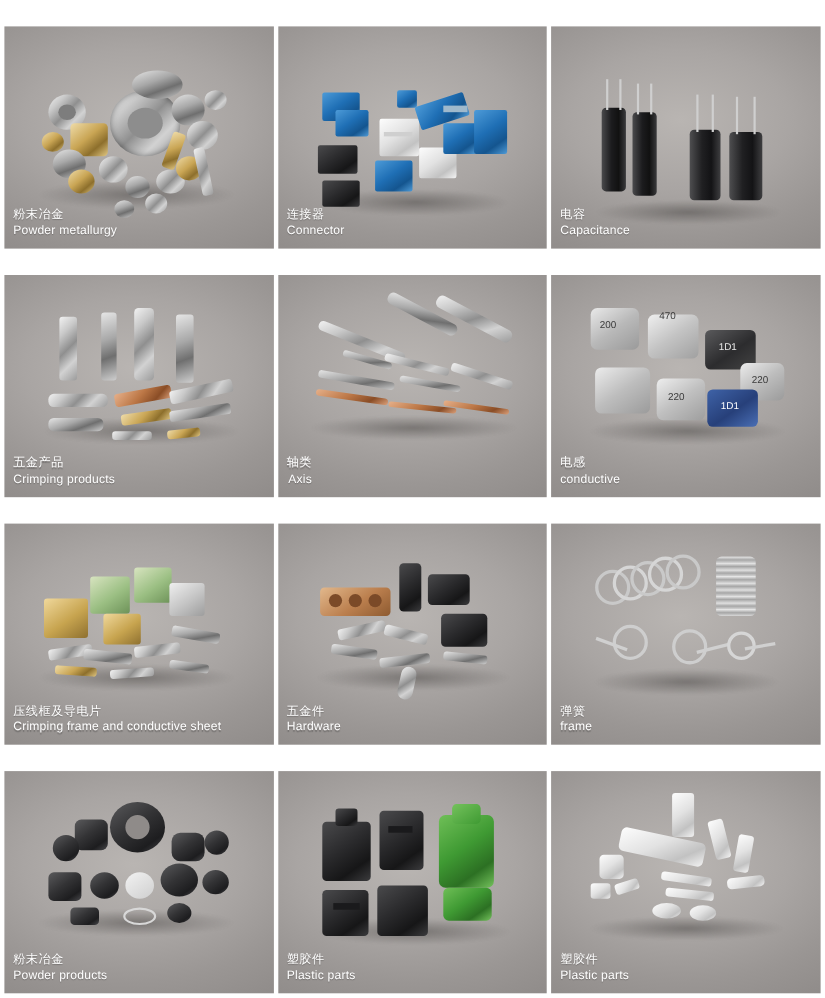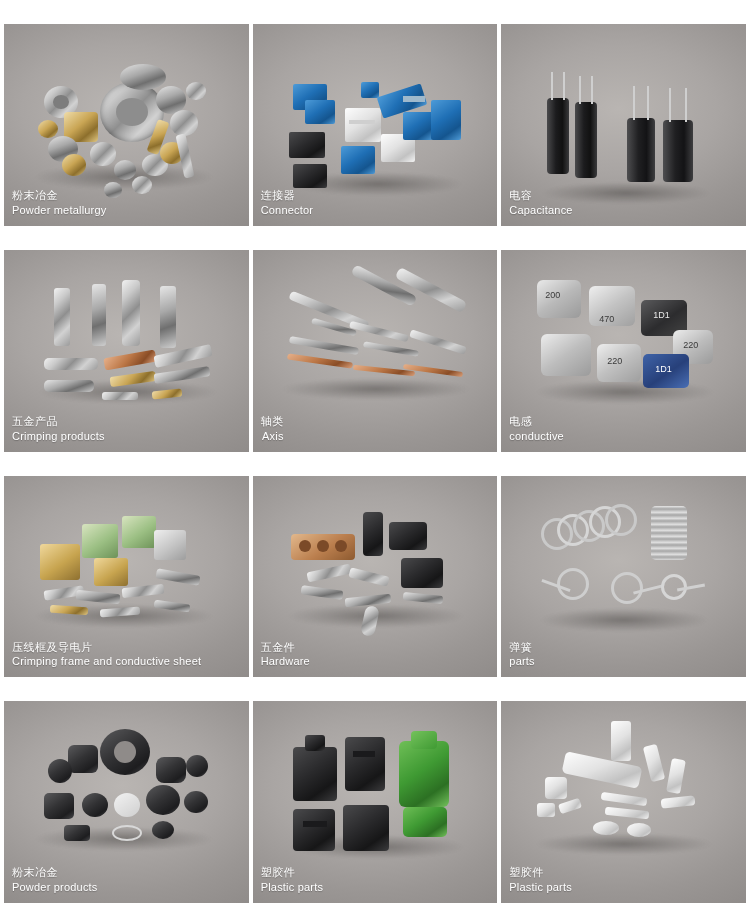--- a/index.html
+++ b/index.html
@@ -218,21 +218,21 @@
       <span class="en">Axis</span>
     </div>
   </div>
 
   <div class="cell">
     <div class="stage">
       <div class="shadow" style="left:34px;top:130px;width:180px;height:24px;"></div>
       <div class="p rnd" style="left:36px;top:30px;width:44px;height:38px;background:linear-gradient(145deg,#e9e9e9,#b9b9b9 50%,#9a9a9a);border-radius:6px;"></div>
       <span class="p" style="left:44px;top:40px;font-size:9px;color:#3a3a3a;">200</span>
       <div class="p rnd" style="left:88px;top:36px;width:46px;height:40px;background:linear-gradient(145deg,#efefef,#c3c3c3 50%,#a0a0a0);border-radius:6px;"></div>
-      <span class="p" style="left:98px;top:64px;font-size:9px;color:#3a3a3a;">470</span>
+      <span class="p" style="left:98px;top:32px;font-size:9px;color:#3a3a3a;">470</span>
       <div class="p rnd" style="left:140px;top:50px;width:46px;height:36px;background:linear-gradient(145deg,#5a5a5c,#2c2c2e 55%,#444);border-radius:5px;"></div>
       <span class="p" style="left:152px;top:60px;font-size:9px;color:#e8e8e8;">1D1</span>
       <div class="p rnd" style="left:40px;top:84px;width:50px;height:42px;background:linear-gradient(145deg,#ececec,#bdbdbd 50%,#9b9b9b);border-radius:6px;"></div>
       <div class="p rnd" style="left:96px;top:94px;width:44px;height:38px;background:linear-gradient(145deg,#eeeeee,#c0c0c0 50%,#9e9e9e);border-radius:6px;"></div>
       <span class="p" style="left:106px;top:106px;font-size:9px;color:#3a3a3a;">220</span>
       <div class="p rnd" style="left:172px;top:80px;width:40px;height:34px;background:linear-gradient(145deg,#ececec,#bdbdbd 50%,#9b9b9b);border-radius:6px;"></div>
       <span class="p" style="left:182px;top:90px;font-size:9px;color:#3a3a3a;">220</span>
       <div class="p rnd" style="left:142px;top:104px;width:46px;height:34px;background:linear-gradient(145deg,#3f63a8,#27407a 55%,#4a6fb5);border-radius:5px;"></div>
       <span class="p" style="left:154px;top:114px;font-size:9px;color:#ffffff;">1D1</span>
     </div>
@@ -298,21 +298,21 @@
       <div class="p" style="left:150px;top:30px;width:36px;height:54px;border-radius:5px;background:repeating-linear-gradient(180deg,#e7e7e7 0px,#a6a6a6 3px,#d8d8d8 6px);"></div>
       <div class="p ring" style="left:56px;top:92px;width:26px;height:26px;border:3px solid #cecece;"></div>
       <div class="p" style="left:40px;top:108px;width:30px;height:3px;background:#d0d0d0;transform:rotate(20deg);"></div>
       <div class="p ring" style="left:110px;top:96px;width:26px;height:26px;border:3px solid #cecece;"></div>
       <div class="p" style="left:132px;top:112px;width:30px;height:3px;background:#d0d0d0;transform:rotate(-14deg);"></div>
       <div class="p ring" style="left:160px;top:98px;width:20px;height:20px;border:3px solid #d6d6d6;"></div>
       <div class="p" style="left:176px;top:110px;width:28px;height:3px;background:#d0d0d0;transform:rotate(-10deg);"></div>
     </div>
     <div class="caption">
       <span class="cn">弹簧</span>
-      <span class="en">parts</span>
+      <span class="en">frame</span>
     </div>
   </div>
 
   <div class="cell">
     <div class="stage">
       <div class="shadow" style="left:30px;top:126px;width:180px;height:24px;"></div>
       <div class="p ring rubber" style="left:96px;top:28px;width:50px;height:46px;"></div>
       <div class="p ring" style="left:110px;top:40px;width:22px;height:22px;background:#8f8b89;"></div>
       <div class="p rubber" style="left:64px;top:44px;width:30px;height:28px;border-radius:6px;"></div>
       <div class="p ring rubber" style="left:44px;top:58px;width:24px;height:24px;"></div>

